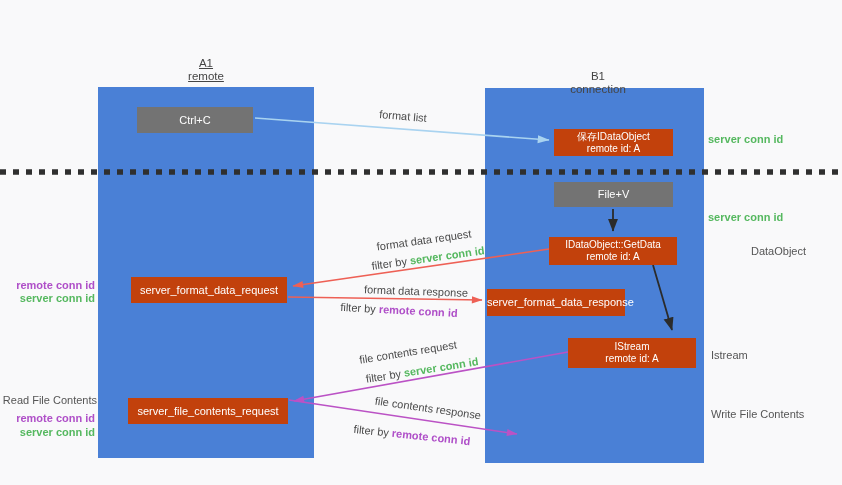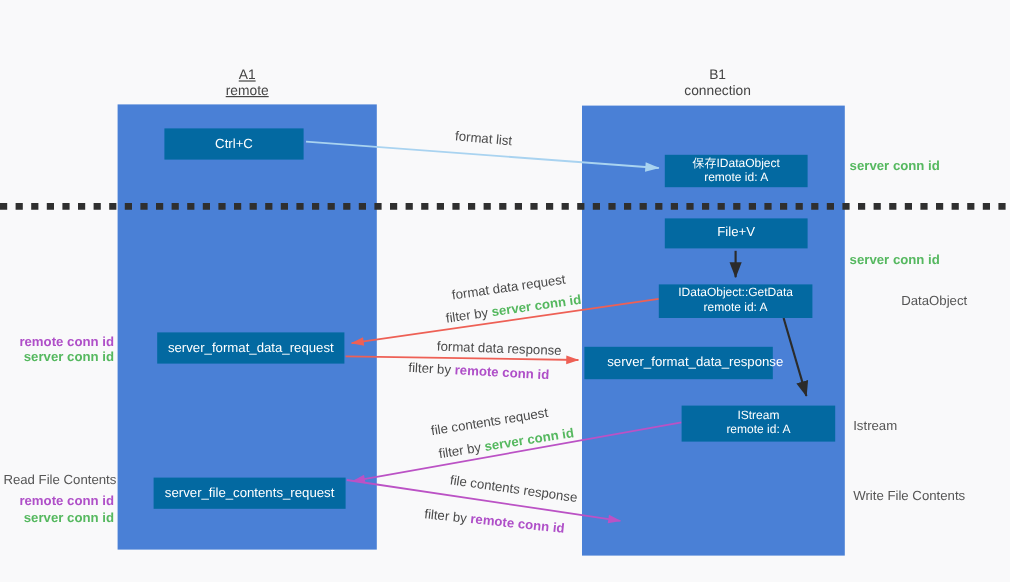--- a/index.html
+++ b/index.html
@@ -16,36 +16,36 @@
   .title{
     position:absolute;left:262px;top:8px;width:300px;
     text-align:center;font-size:16px;line-height:21px;color:#3c3c3c;
     letter-spacing:0.5px;
   }
   .col-header{
     position:absolute;width:120px;text-align:center;
     font-size:11.5px;line-height:13px;color:#454545;
   }
   #header-a1{left:146px;top:57px;text-decoration:underline;}
-  #header-b1{left:538px;top:57px;}
+  #header-b1{left:538px;top:70px;}
   svg.arrows{position:absolute;left:0;top:0;}
   .box{
     position:absolute;color:#ffffff;text-align:center;
     display:flex;flex-direction:column;justify-content:center;
     font-size:11px;line-height:12.5px;
   }
-  .box.green{background:#0369a1;}
-  .box.orange{background:#0369a1;justify-content:center;}
+  .box.green{background:#737373;}
+  .box.orange{background:#c2410c;justify-content:center;}
   .box.two{font-size:10px;line-height:12px;}
   #box-ctrl-c{left:137px;top:107px;width:116px;height:26px;}
   #box-save{left:554px;top:129px;width:119px;height:27px;}
   #box-ctrl-v{left:554px;top:182px;width:119px;height:25px;}
   #box-getdata{left:549px;top:237px;width:128px;height:28px;}
   #box-fmt-req{left:131px;top:277px;width:156px;height:26px;}
-  #box-fmt-res{left:487px;top:289px;width:138px;height:27px;padding-left:19px;}
+  #box-fmt-res{left:487px;top:289px;width:138px;height:27px;}
   #box-istream{left:568px;top:338px;width:128px;height:30px;}
   #box-file-req{left:128px;top:398px;width:160px;height:26px;}
   #box-file-res{left:523px;top:426px;width:162px;height:26px;}
   .side{position:absolute;font-size:11px;color:#555555;white-space:nowrap;}
   .green-t{color:#55b85f;font-weight:bold;}
   .purple-t{color:#af4fc8;font-weight:bold;}
   .left-col{left:0;width:95px;text-align:right;}
   #lbl-r-conn1{left:708px;top:133px;}
   #lbl-r-conn2{left:708px;top:211px;}
   #lbl-dataobject{left:711px;top:245px;padding-left:40px;}

